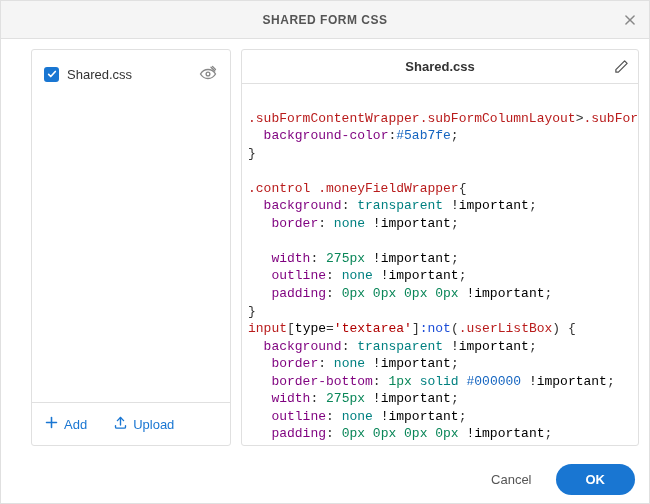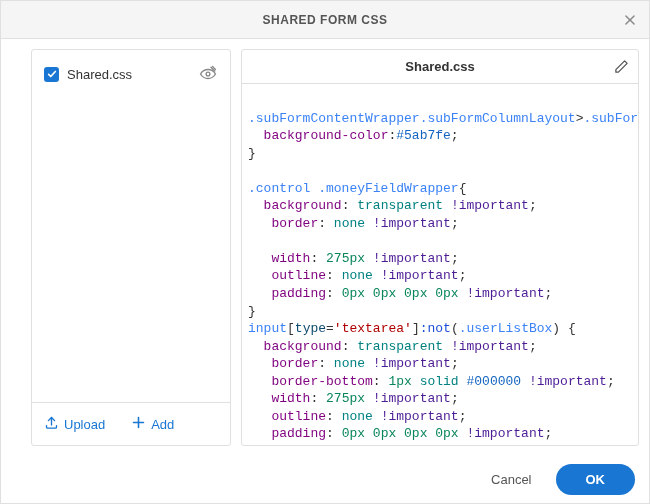--- a/index.html
+++ b/index.html
@@ -29,28 +29,28 @@
   .editor-header { display: flex; align-items: center; justify-content: center; position: relative; height: 34px; border-bottom: 1px solid #e0e0e0; }
   .editor-title { font-size: 13px; font-weight: bold; color: #333; }
   .edit-icon { position: absolute; right: 8px; top: 50%; transform: translateY(-50%); width: 18px; height: 18px; color: #555; cursor: pointer; display: flex; align-items: center; justify-content: center; }
   .edit-icon svg { width: 15px; height: 15px; }
 
   .code-area { flex: 1; overflow: auto; padding: 8px 10px 8px 6px; font-family: "Consolas","Courier New",monospace; font-size: 13px; line-height: 1.35; white-space: pre; position: relative; }
   .code-area::-webkit-scrollbar { height: 10px; width: 10px; }
   .code-area::-webkit-scrollbar-thumb { background: #c0c0c0; border-radius: 5px; }
   .code-area::-webkit-scrollbar-track { background: #f0f0f0; }
 
-  .tok-sel   { color: #3b82f6; }
+  .tok-sel   { color: #b91c1c; }
   .tok-prop  { color: #7f007f; }
   .tok-colon { color: #333; }
   .tok-kw    { color: #008080; }
-  .tok-imp   { color: #4c1d95; }
+  .tok-imp   { color: #000000; }
   .tok-num   { color: #098658; }
   .tok-hex   { color: #1565c0; }
-  .tok-attr  { color: #0c4a6e; }
+  .tok-attr  { color: #000000; }
   .tok-str   { color: #b00000; }
   .tok-pseudo{ color: #1d4ed8; }
   .tok-punct { color: #333; }
   .tok-comm  { color: #c08000; }
 
   .dialog-footer { display: flex; justify-content: flex-end; align-items: flex-end; gap: 10px; padding: 8px 14px; }
   .btn-cancel { background: none; border: none; color: #555; font-size: 13px; padding: 8px 14px; cursor: pointer; }
   .btn-ok { background: #1976d2; color: #ffffff; border: none; border-radius: 24px; padding: 8px 30px; font-size: 13px; font-weight: bold; cursor: pointer; }
 </style>
 </head>
@@ -85,36 +85,36 @@
               <circle cx="12" cy="12" r="2.5"></circle>
               <line x1="16" y1="3" x2="21" y2="8"></line>
               <line x1="18" y1="2" x2="22" y2="6"></line>
             </svg>
           </span>
         </div>
       </div>
       <div class="sidebar-actions">
         <button class="action-btn">
           <span>
+            <svg viewBox="0 0 24 24" fill="none" stroke="currentColor" stroke-width="2.5" stroke-linecap="round">
+                <line x1="12" y1="4" x2="12" y2="20"></line>
+                <line x1="4" y1="12" x2="20" y2="12"></line>
+              </svg>
+          </span>
+          <span>Add</span>
+        </button>
+        <button class="action-btn">
+          <span>
             <svg viewBox="0 0 24 24" fill="none" stroke="currentColor" stroke-width="2.2" stroke-linecap="round" stroke-linejoin="round">
                 <path d="M4 17v2a2 2 0 0 0 2 2h12a2 2 0 0 0 2-2v-2"></path>
                 <polyline points="7 9 12 4 17 9"></polyline>
                 <line x1="12" y1="4" x2="12" y2="16"></line>
               </svg>
           </span>
           <span>Upload</span>
-        </button>
-        <button class="action-btn">
-          <span>
-            <svg viewBox="0 0 24 24" fill="none" stroke="currentColor" stroke-width="2.5" stroke-linecap="round">
-                <line x1="12" y1="4" x2="12" y2="20"></line>
-                <line x1="4" y1="12" x2="20" y2="12"></line>
-              </svg>
-          </span>
-          <span>Add</span>
         </button>
       </div>
     </div>
 
     <div class="editor-panel">
       <div class="editor-header">
         <span class="editor-title">Shared.css</span>
         <span class="edit-icon">
           <svg viewBox="0 0 24 24" fill="none" stroke="currentColor" stroke-width="2" stroke-linecap="round" stroke-linejoin="round">
               <path d="M17 3l4 4L7 21H3v-4L17 3z"></path>

